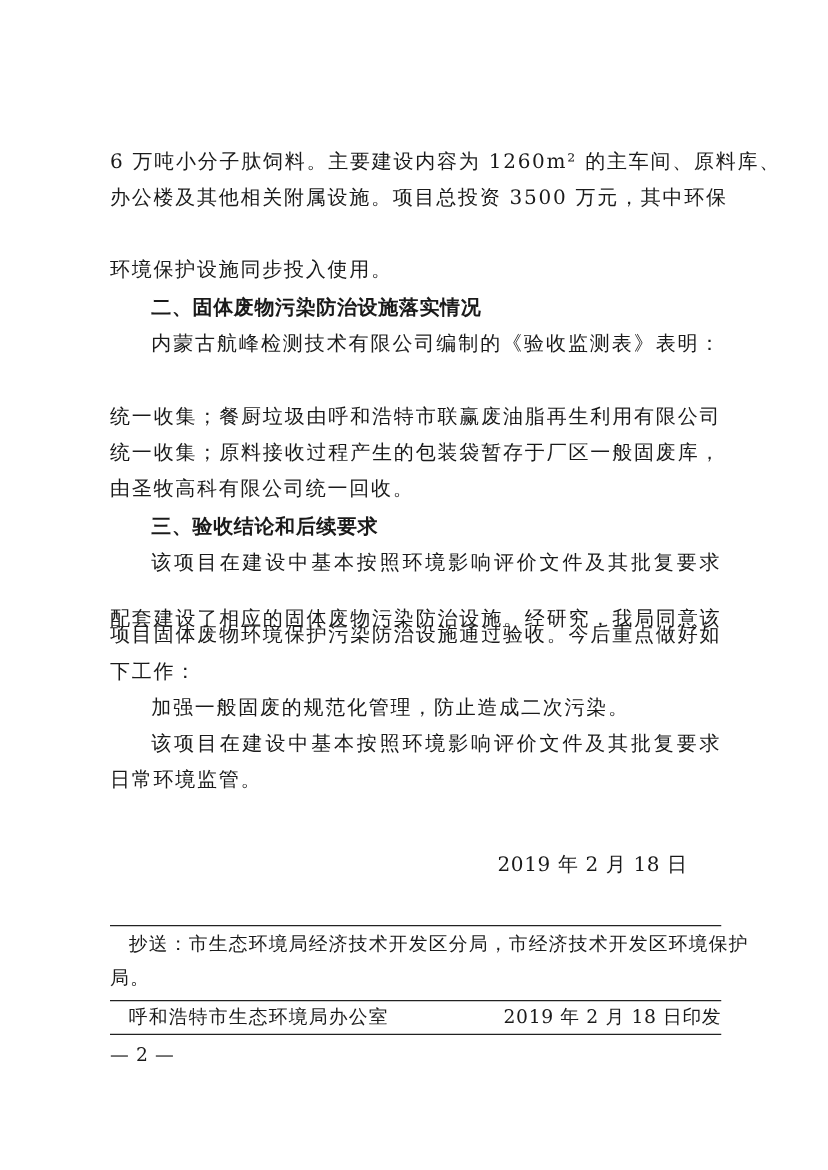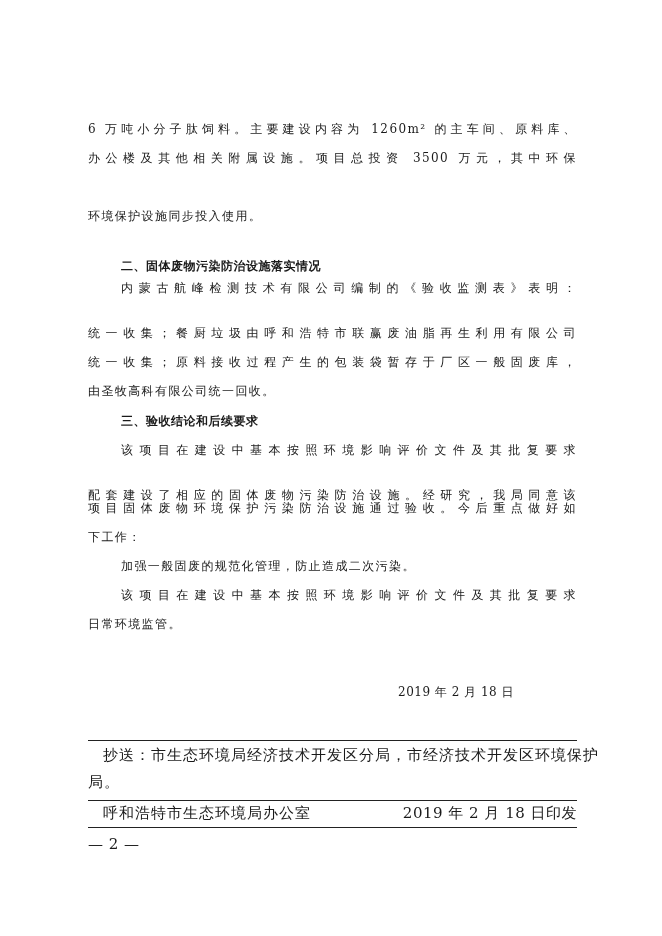--- a/index.html
+++ b/index.html
@@ -1,38 +1,38 @@
 <!DOCTYPE html>
 <html><head>
 <meta charset="utf-8">
 <style>
   html, body { margin: 0; padding: 0; background: #ffffff; }
   body { width: 662px; height: 936px; position: relative; overflow: hidden;
          font-family: "DejaVu Serif", "Liberation Serif", serif; color: #1a1a1a; }
   .page { position: absolute; left: 0; top: 0; width: 662px; height: 936px; background: #fff; }
-  .line { position: absolute; left: 88px; width: 489px; font-size: 12px; line-height: 20px;
+  .line { position: absolute; left: 88px; width: 489px; font-size: 16px; line-height: 20px;
           white-space: nowrap; letter-spacing: 1.4px; }
   .indent { left: 121px; width: 456px; }
   .heading { font-family: "DejaVu Sans", "Liberation Sans", sans-serif; font-weight: bold; letter-spacing: 0.5px; }
   .justify { text-align: justify; text-align-last: justify; }
   .rule { position: absolute; left: 88px; width: 489px; height: 0; border-top: 1.5px solid #222; }
   .small { font-size: 15px; letter-spacing: 1px; }
   .right { text-align: right; }
 </style>
 </head>
 <body>
 
 <div class="page">
 
   <div class="line justify" style="top:119px;">6 万吨小分子肽饲料。主要建设内容为 1260m² 的主车间、原料库、</div>
   <div class="line justify" style="top:148px;">办公楼及其他相关附属设施。项目总投资 3500 万元，其中环保</div>
   <div class="line" style="top:206px;">环境保护设施同步投入使用。</div>
 
-  <div class="line indent heading" style="top:236px;margin-top:20px;">二、固体废物污染防治设施落实情况</div>
-  <div class="line indent justify" style="top:265px;margin-top:13px;">内蒙古航峰检测技术有限公司编制的《验收监测表》表明：</div>
+  <div class="line indent heading" style="top:236px;">二、固体废物污染防治设施落实情况</div>
+  <div class="line indent justify" style="top:265px;">内蒙古航峰检测技术有限公司编制的《验收监测表》表明：</div>
   <div class="line justify" style="top:323px;">统一收集；餐厨垃圾由呼和浩特市联赢废油脂再生利用有限公司</div>
   <div class="line justify" style="top:352px;">统一收集；原料接收过程产生的包装袋暂存于厂区一般固废库，</div>
   <div class="line" style="top:381px;">由圣牧高科有限公司统一回收。</div>
 
   <div class="line indent heading" style="top:411px;">三、验收结论和后续要求</div>
   <div class="line indent justify" style="top:440px;">该项目在建设中基本按照环境影响评价文件及其批复要求</div>
   <div class="line justify" style="top:469px;margin-top:16px;">配套建设了相应的固体废物污染防治设施。经研究，我局同意该</div>
   <div class="line justify" style="top:498px;">项目固体废物环境保护污染防治设施通过验收。今后重点做好如</div>
   <div class="line" style="top:527px;">下工作：</div>
   <div class="line indent" style="top:556px;">加强一般固废的规范化管理，防止造成二次污染。</div>

